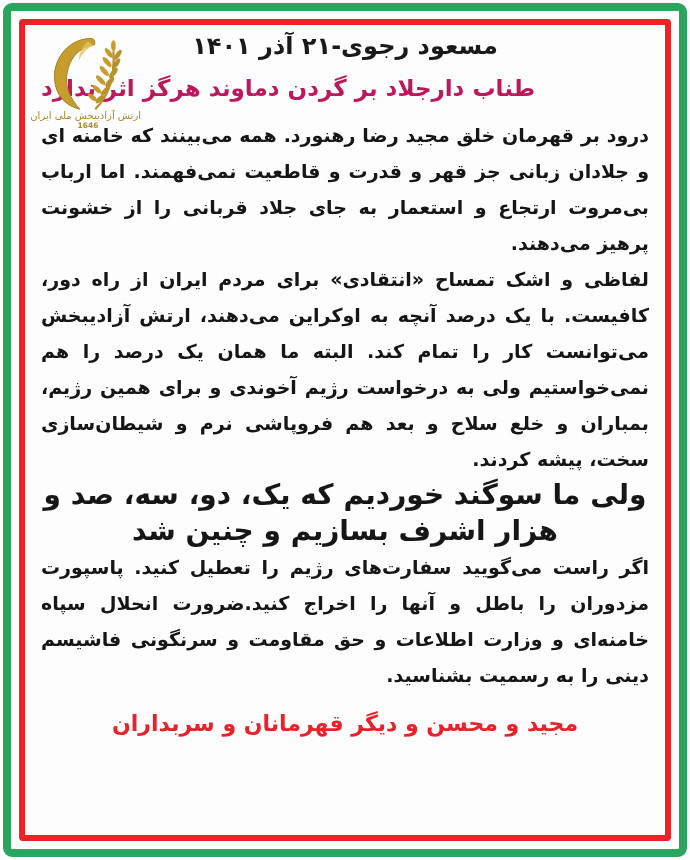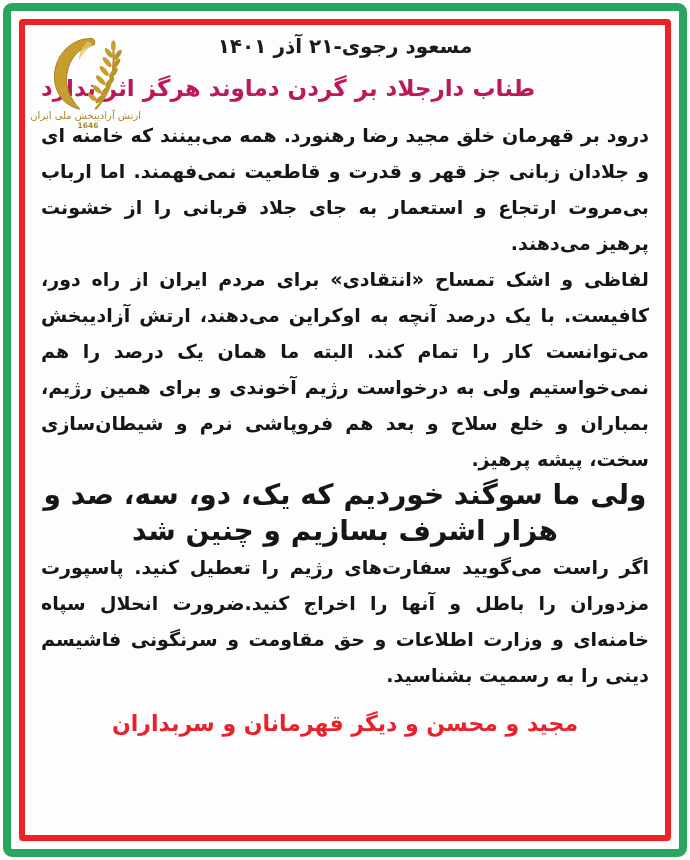--- a/index.html
+++ b/index.html
@@ -30,21 +30,21 @@
     direction:rtl;
   }
   .logo svg { width:92px; height:78px; display:block; margin:0 auto; }
   .logo-caption {
     font-size:10px; line-height:10px; color:#a9882f; font-weight:normal;
     white-space:nowrap;
   }
   .logo-year { font-size:7.5px; line-height:9px; color:#a9882f; font-weight:bold; }
 
   .byline {
-    text-align:center; font-weight:bold; font-size:20px; line-height:27px;
+    text-align:center; font-weight:bold; font-size:24px; line-height:27px;
     margin-top:4px; color:#1a1a1a;
   }
   .headlines { margin-top:7px; }
   .headline {
     text-align:left; color:#be185d; font-weight:bold;
     font-size:23px; line-height:43px;
   }
 
   .body-text {
     margin-top:7px; font-weight:bold; font-size:19px; line-height:36px;
@@ -98,21 +98,21 @@
     </div>
 
     <div class="byline">مسعود رجوی-۲۱ آذر ۱۴۰۱</div>
 
     <div class="headlines">
       <div class="headline">طناب دارجلاد بر گردن دماوند هرگز اثر ندارد</div>
     </div>
 
     <div class="body-text">
       <p>درود بر قهرمان خلق مجید رضا رهنورد. همه می‌بینند که خامنه ای و جلادان زبانی جز قهر و قدرت و قاطعیت نمی‌فهمند. اما ارباب بی‌مروت ارتجاع و استعمار به جای جلاد قربانی را از خشونت پرهیز می‌دهند.</p>
-      <p>لفاظی و اشک تمساح «انتقادی» برای مردم ایران از راه دور، کافیست. با یک درصد آنچه به اوکراین می‌دهند، ارتش آزادیبخش می‌توانست کار را تمام کند. البته ما همان یک درصد را هم نمی‌خواستیم ولی به درخواست رژیم آخوندی و برای همین رژیم، بمباران و خلع سلاح و بعد هم فروپاشی نرم و شیطان‌سازی سخت، پیشه پرهیز.</p>
+      <p>لفاظی و اشک تمساح «انتقادی» برای مردم ایران از راه دور، کافیست. با یک درصد آنچه به اوکراین می‌دهند، ارتش آزادیبخش می‌توانست کار را تمام کند. البته ما همان یک درصد را هم نمی‌خواستیم ولی به درخواست رژیم آخوندی و برای همین رژیم، بمباران و خلع سلاح و بعد هم فروپاشی نرم و شیطان‌سازی سخت، پیشه کردند.</p>
       <p class="oath">ولی ما سوگند خوردیم که یک، دو، سه، صد و هزار اشرف بسازیم و چنین شد</p>
       <p>اگر راست می‌گویید سفارت‌های رژیم را تعطیل کنید. پاسپورت مزدوران را باطل و آنها را اخراج کنید.ضرورت انحلال سپاه خامنه‌ای و وزارت اطلاعات و حق مقاومت و سرنگونی فاشیسم دینی را به رسمیت بشناسید.</p>
     </div>
 
     <div class="slogans">
       <div class="slogan">مجید و محسن و دیگر قهرمانان و سربداران</div>
 
     </div>
 
   </div>

